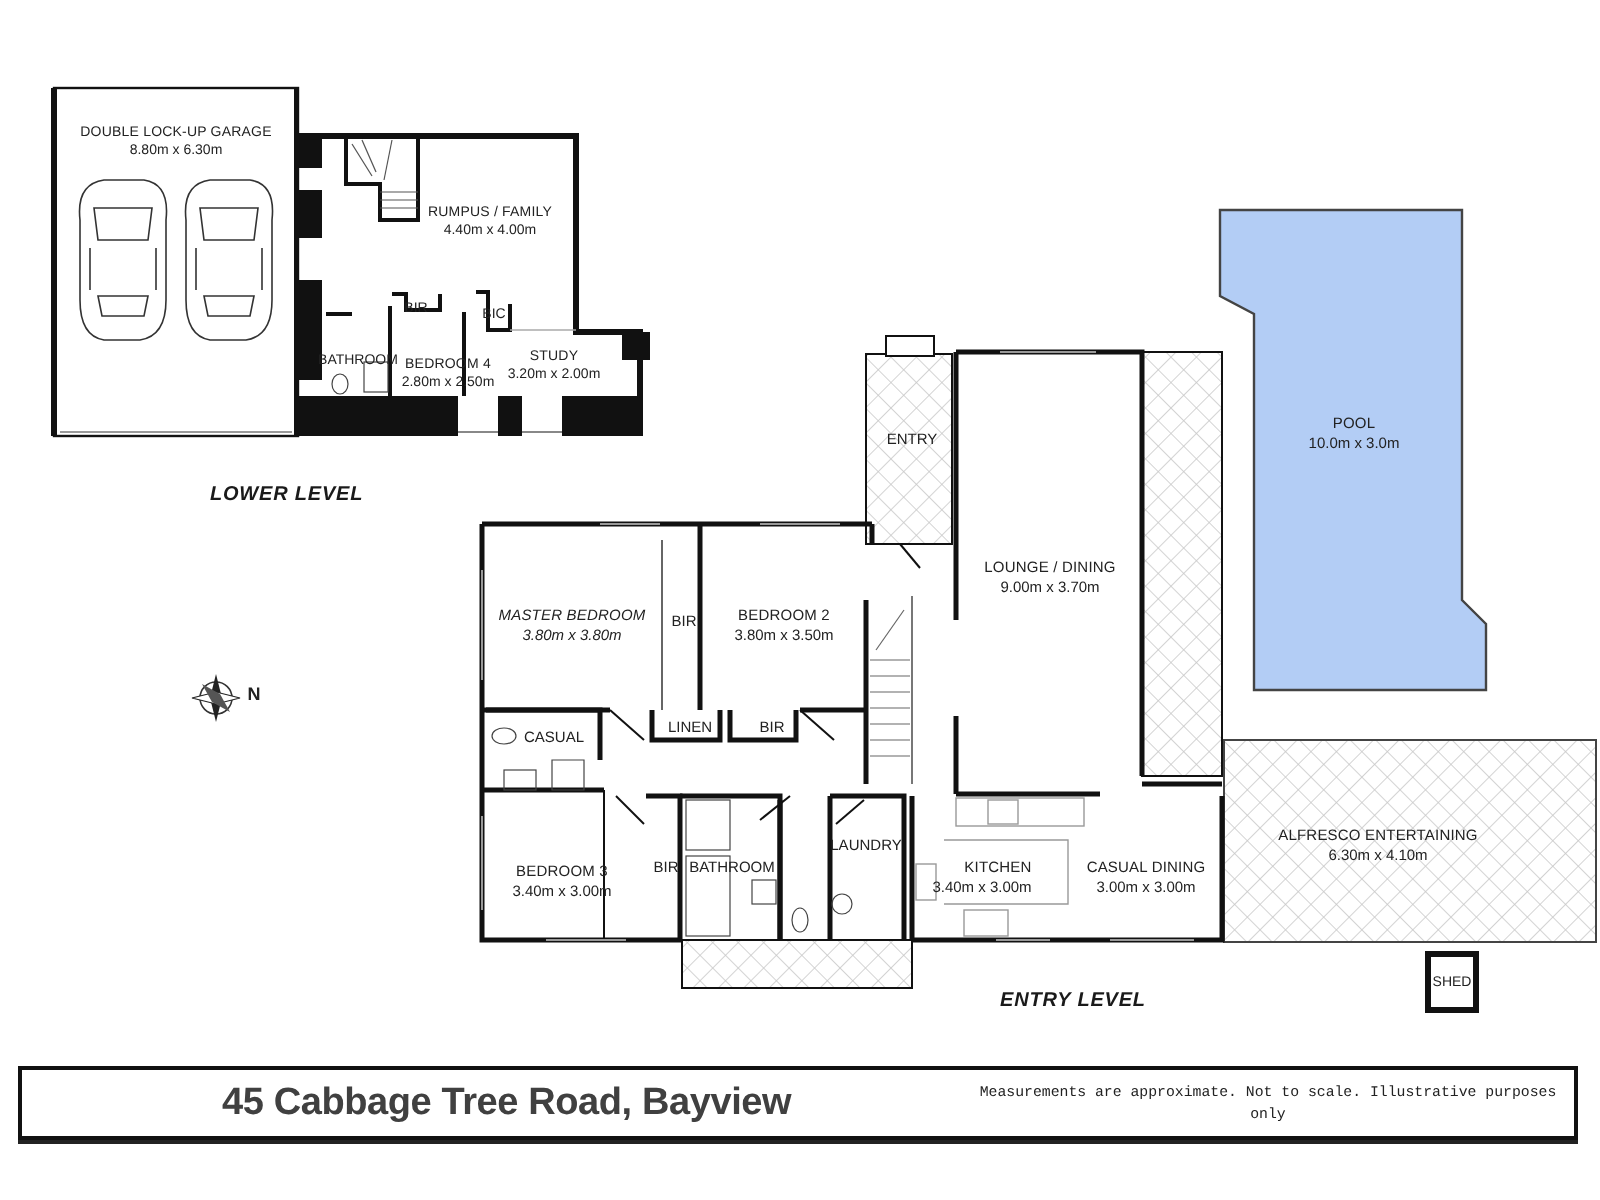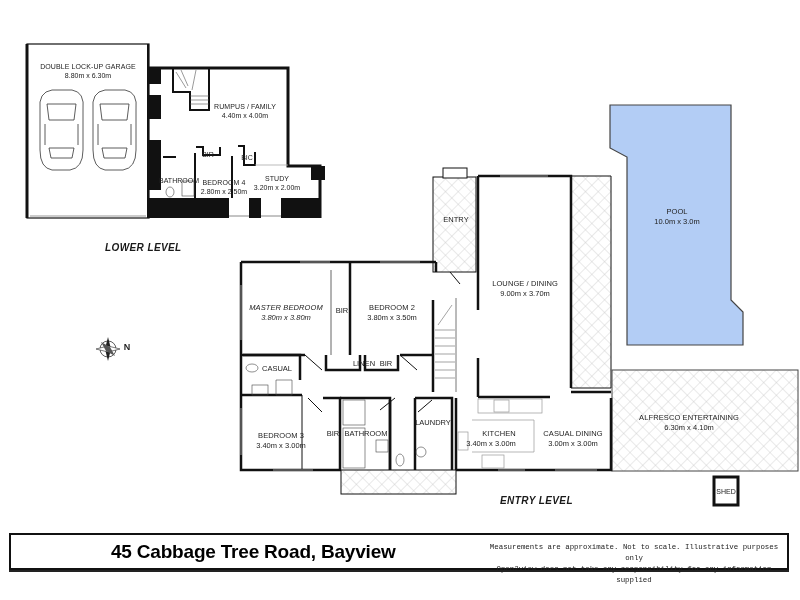--- a/index.html
+++ b/index.html
@@ -4,21 +4,21 @@
 <style>
   html, body { margin:0; padding:0; background:#ffffff; }
   body { width:800px; height:600px; position:relative; overflow:hidden; font-family:"Liberation Sans", sans-serif; color:#1a1a1a; }
   #plan { position:absolute; left:0; top:0; width:800px; height:600px; }
   .lbl { position:absolute; text-align:center; font-family:"Liberation Sans", sans-serif; font-size:7px; line-height:9px; color:#222; white-space:nowrap; transform:translateX(-50%); }
   .lbl .nm { display:block; font-weight:normal; letter-spacing:0.1px; }
   .lbl .dm { display:block; }
   .lbl.big { font-size:7.5px; line-height:10px; }
   .level { position:absolute; font-family:"Liberation Sans", sans-serif; font-size:10px; font-weight:bold; letter-spacing:0.4px; color:#1a1a1a;font-style:italic; }
   .footer { position:absolute; left:9px; top:533px; width:780px; height:37px; border:2px solid #111; box-sizing:border-box; background:#fff; box-shadow:0 2px 0 #222; }
-  .footer .addr { position:absolute; left:100px; top:6px; font-family:"Liberation Sans", sans-serif; font-size:19px; font-weight:bold; color:#000000; letter-spacing:-0.2px; }
+  .footer .addr { position:absolute; left:100px; top:6px; font-family:"Liberation Sans", sans-serif; font-size:19px; font-weight:bold; color:#404040; letter-spacing:-0.2px; }
   .footer .disc { position:absolute; left:478px; top:7px; width:290px; text-align:center; font-family:Liberation Mono, monospace; font-size:7.4px; line-height:11px; color:#222; }
 </style>
 </head>
 <body>
 
 <svg id="plan" viewBox="0 0 800 600" xmlns="http://www.w3.org/2000/svg">
   <defs>
     <pattern id="hatch" width="9" height="9" patternUnits="userSpaceOnUse" patternTransform="rotate(45)">
       <line x1="0" y1="0" x2="0" y2="9" stroke="#c8c8c8" stroke-width="0.8"></line>
       <line x1="0" y1="0" x2="9" y2="0" stroke="#c8c8c8" stroke-width="0.8"></line>
@@ -217,21 +217,21 @@
 
 <div class="lbl big" style="left:286px; top:303px;font-style:italic;">
   <span class="nm">MASTER BEDROOM</span>
   <span class="dm">3.80m x 3.80m</span>
 </div>
 <div class="lbl big" style="left:342px; top:306px;">BIR</div>
 <div class="lbl big" style="left:392px; top:303px;">
   <span class="nm">BEDROOM 2</span>
   <span class="dm">3.80m x 3.50m</span>
 </div>
-<div class="lbl big" style="left:345px; top:359px;margin-left:19px;">LINEN</div>
+<div class="lbl big" style="left:345px; top:359px;">LINEN</div>
 <div class="lbl big" style="left:386px; top:359px;">BIR</div>
 <div class="lbl big" style="left:277px; top:364px;">CASUAL</div>
 <div class="lbl big" style="left:281px; top:431px;">
   <span class="nm">BEDROOM 3</span>
   <span class="dm">3.40m x 3.00m</span>
 </div>
 <div class="lbl big" style="left:333px; top:429px;">BIR</div>
 <div class="lbl big" style="left:366px; top:429px;">BATHROOM</div>
 <div class="lbl big" style="left:433px; top:418px;">LAUNDRY</div>
 <div class="lbl big" style="left:456px; top:215px;">ENTRY</div>
@@ -254,15 +254,14 @@
 <div class="lbl big" style="left:689px; top:413px;">
   <span class="nm">ALFRESCO ENTERTAINING</span>
   <span class="dm">6.30m x 4.10m</span>
 </div>
 <div class="lbl" style="left:726px; top:487px;">SHED</div>
 
 <div class="footer">
   <div class="addr">45 Cabbage Tree Road, Bayview</div>
   <div class="disc">
     <div>Measurements are approximate. Not to scale. Illustrative purposes only</div>
-    <div>Open2view does not take any responsibility for any information supplied</div>
   </div>
 </div>
 
 </body></html>

